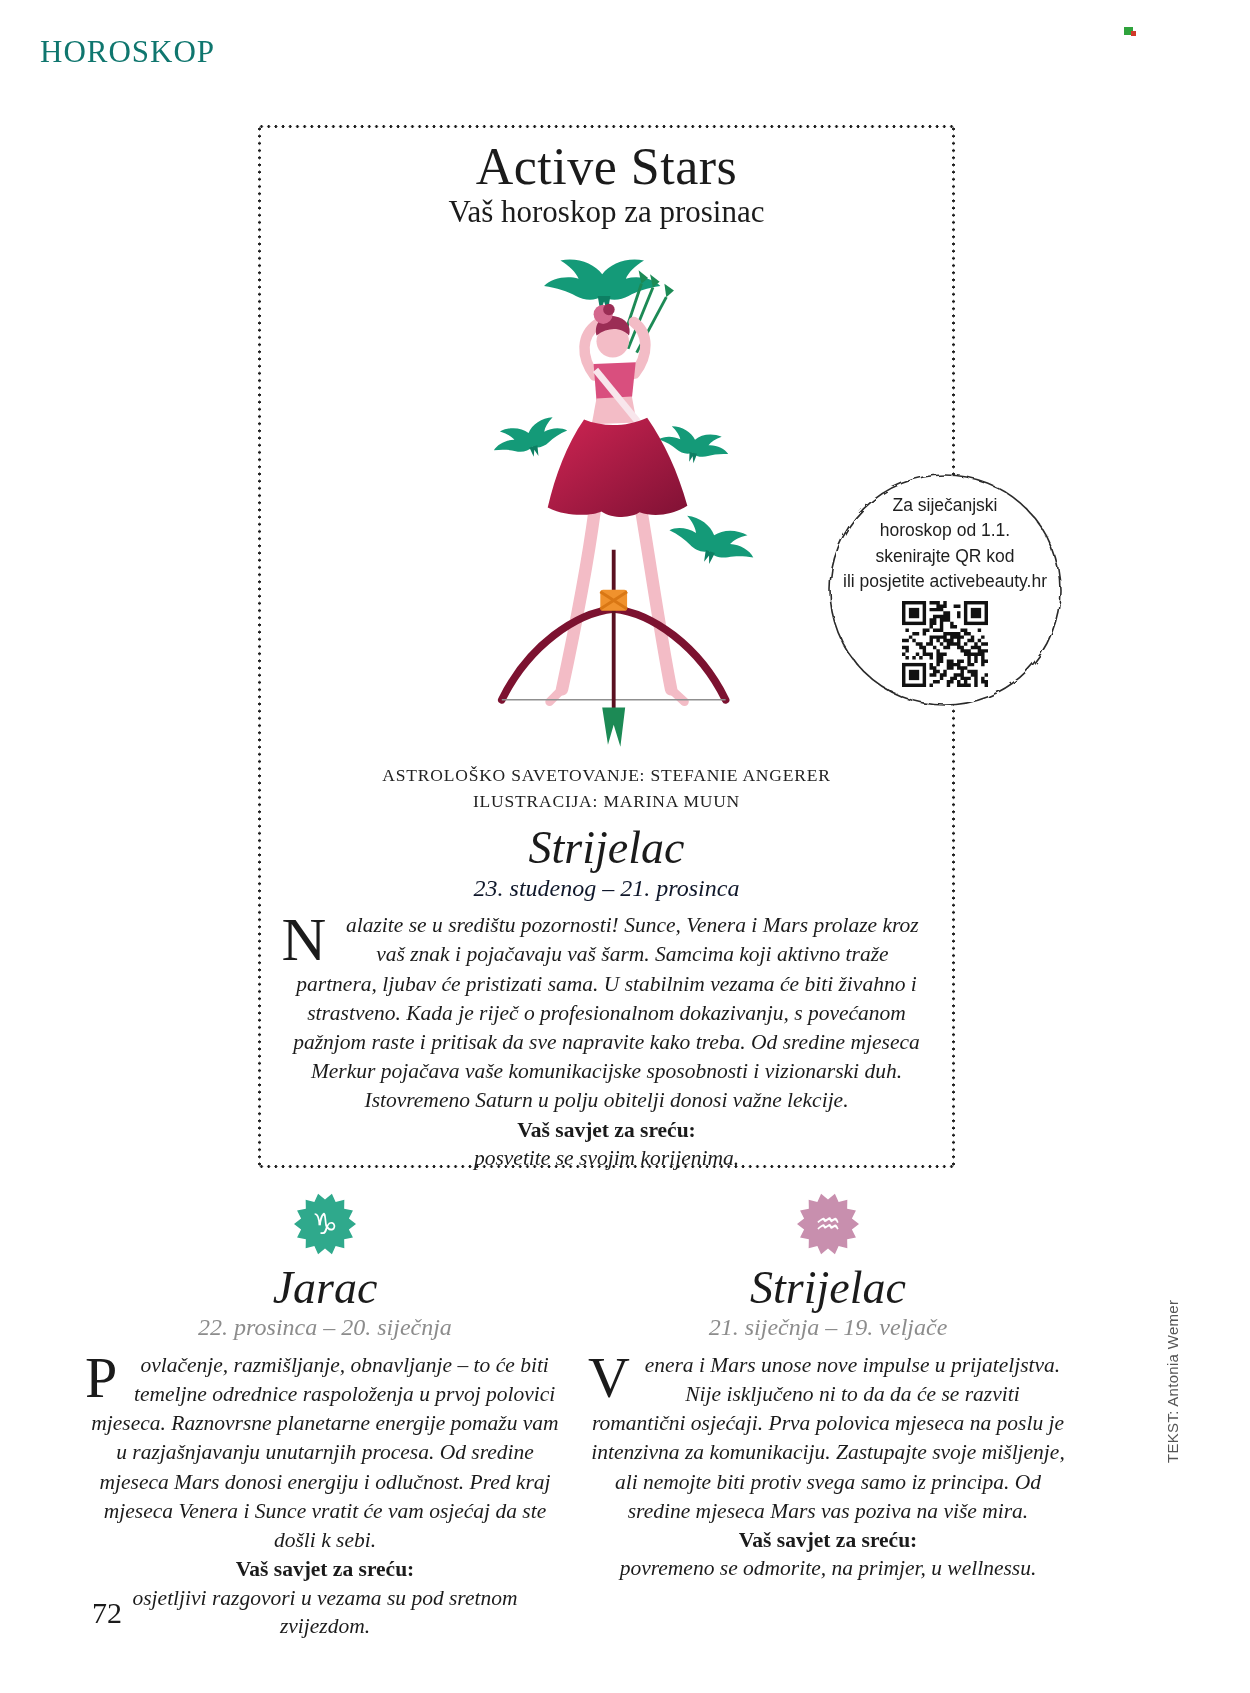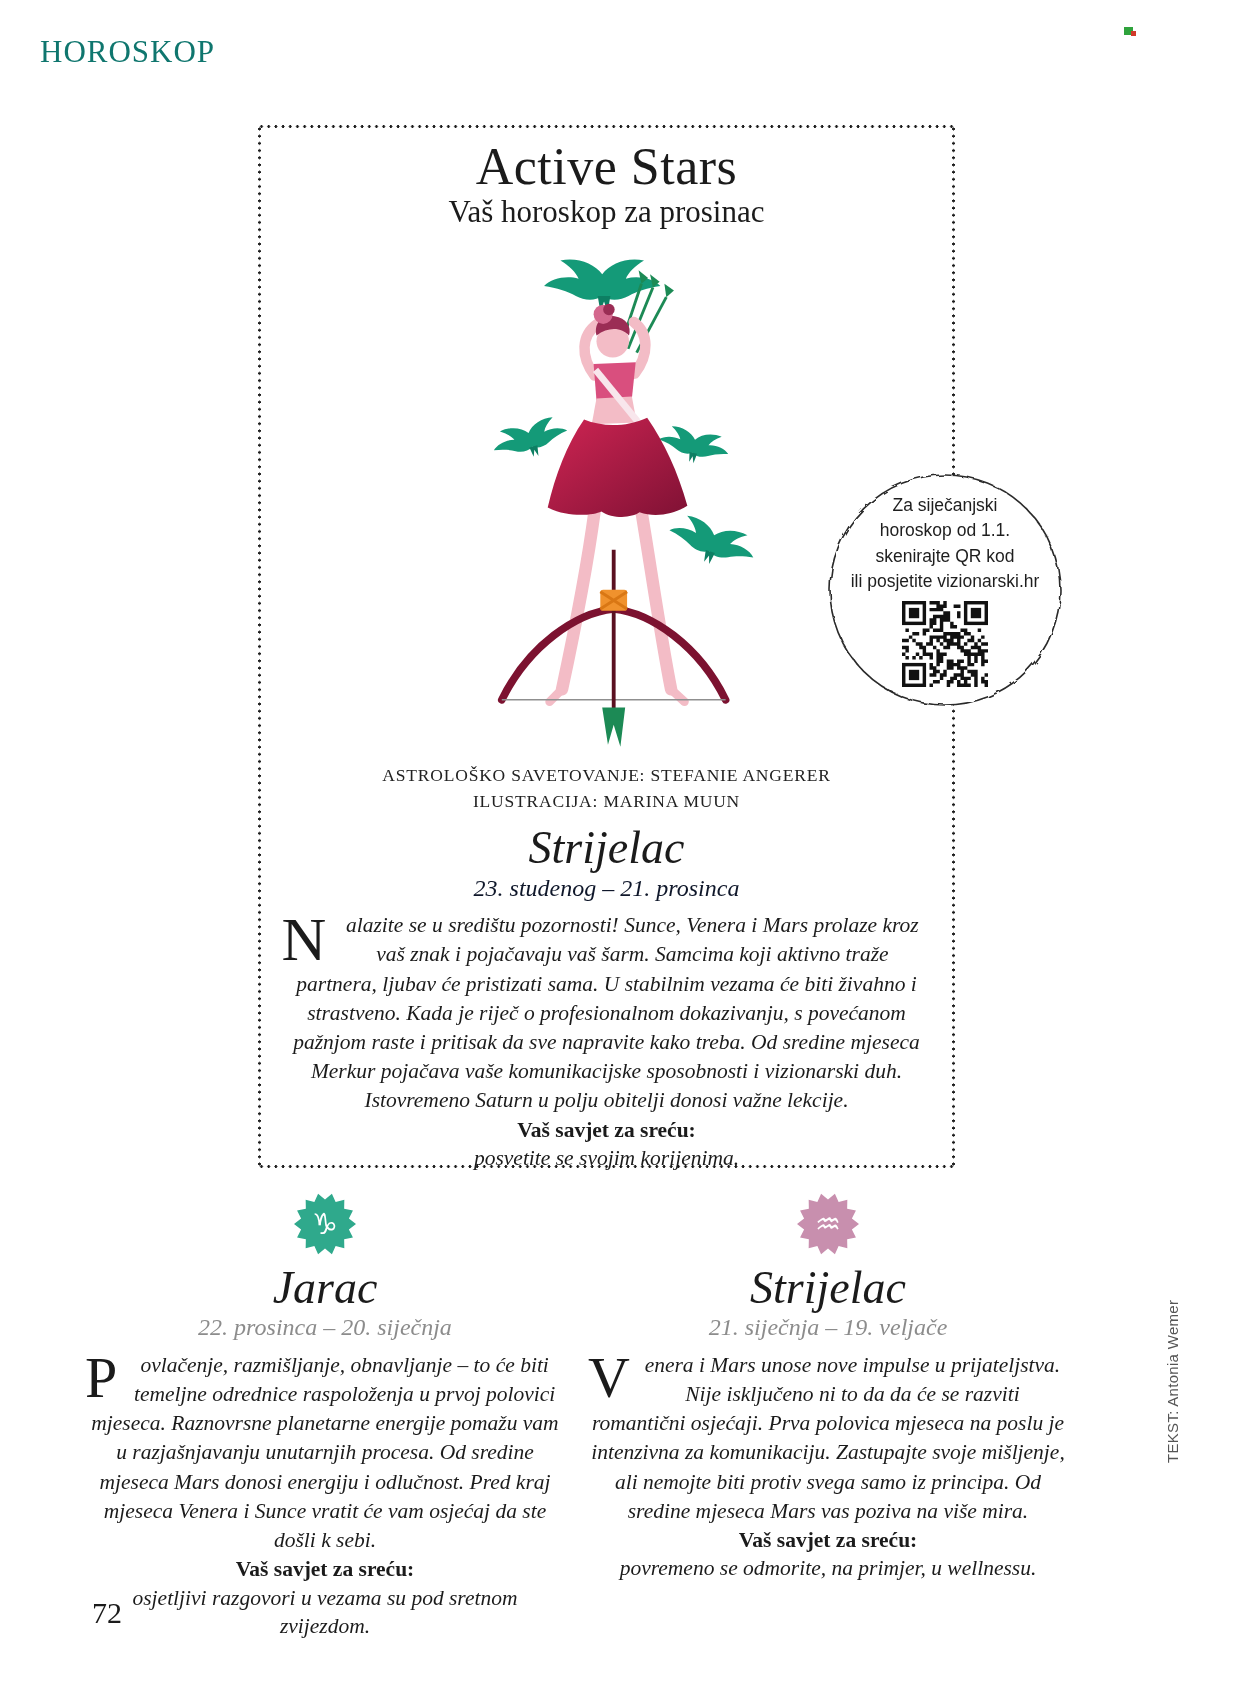--- a/index.html
+++ b/index.html
@@ -157,21 +157,21 @@
           <feTurbulence type="fractalNoise" baseFrequency="0.09" numOctaves="2" seed="7" result="n"></feTurbulence>
           <feDisplacementMap in="SourceGraphic" in2="n" scale="5"></feDisplacementMap>
         </filter>
       </defs>
       <circle cx="122" cy="122" r="115" fill="#ffffff" stroke="#2b2b2b" stroke-width="1.6" filter="url(#wob)"></circle>
     </svg>
     <div class="bubble-content">
       <div class="bubble-line">Za siječanjski</div>
       <div class="bubble-line">horoskop od 1.1.</div>
       <div class="bubble-line">skenirajte QR kod</div>
-      <div class="bubble-line">ili posjetite vizionarski.hr</div>
+      <div class="bubble-line">ili posjetite activebeauty.hr</div>
       <svg class="qr-svg" viewBox="0 0 85 85" width="86" height="86">
         <rect x="0" y="0" width="85" height="85" fill="#ffffff"></rect>
         <g fill="#111111">
           <g>
               <rect x="0" y="0" width="23.8" height="23.8"></rect>
               <rect x="3.4" y="3.4" width="17" height="17" fill="#fff"></rect>
               <rect x="6.8" y="6.8" width="10.2" height="10.2"></rect>
             </g>
           <g>
               <rect x="61.2" y="0" width="23.8" height="23.8"></rect>

